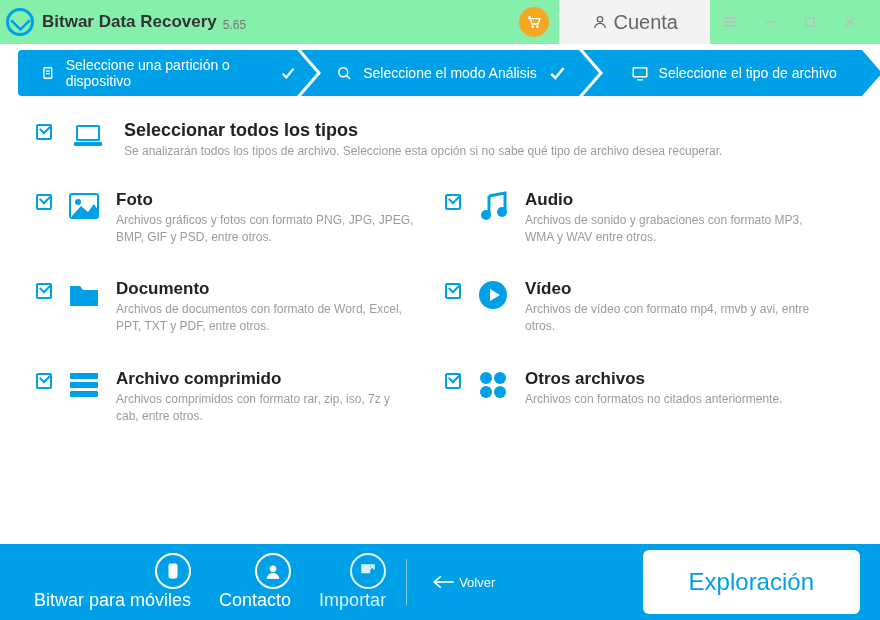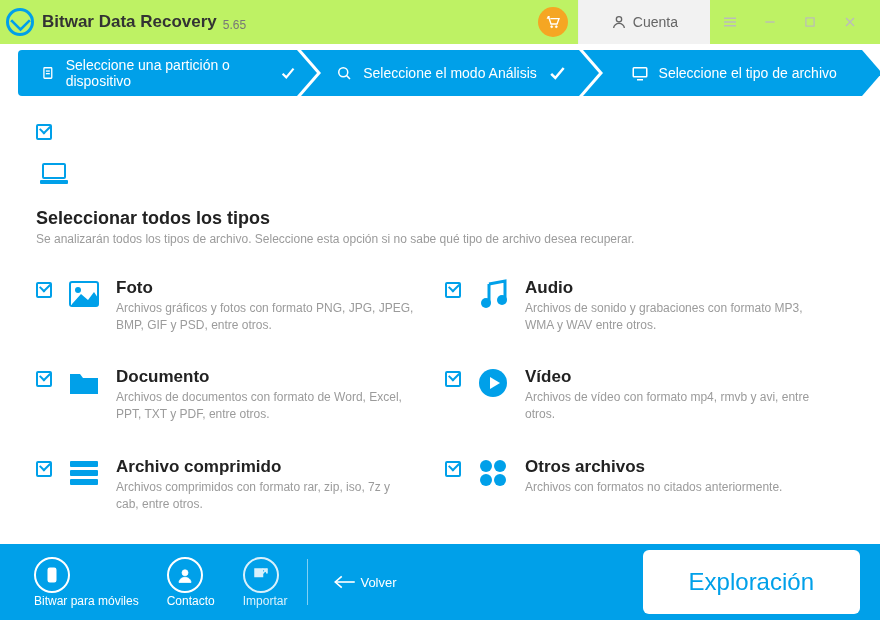--- a/index.html
+++ b/index.html
@@ -5,21 +5,21 @@
   * { box-sizing: border-box; margin: 0; padding: 0; }
   body {
     width: 880px; height: 620px;
     font-family: "Segoe UI", Arial, sans-serif;
     background: #fff; overflow: hidden;
     position: relative;
   }
   
   .titlebar {
     height: 44px; display: flex; align-items: center;
-    padding: 0 10px 0 6px; background: #bef264;
+    padding: 0 10px 0 6px; background: #86efac;
   }
   .logo {
     width: 28px; height: 28px; border-radius: 50%;
     border: 3px solid #00a0e9; position: relative; margin-right: 8px;
     display:flex; align-items:center; justify-content:center;
   }
   .logo::after{
     content:""; width:12px; height:12px; border:3px solid #00a0e9;
     border-top:none; border-right:none; transform: rotate(-45deg) translate(1px,-1px);
     border-radius:1px;
@@ -28,21 +28,21 @@
   .title-ver  { font-size: 12px; color:#777; margin-left:6px; position:relative; top:3px;}
   .title-spacer { flex:1; }
   .cart-btn {
     width:30px; height:30px; border-radius:50%;
     background:#f5a623; display:flex; align-items:center; justify-content:center;
     margin-right:10px;
   }
   .cart-btn svg{ width:16px;height:16px; fill:#fff; stroke:#fff;}
   .account-btn{
     height:44px; padding:0 32px; display:flex; align-items:center;
-    color:#666; font-size:14px; gap:6px;
+    color:#666; font-size:20px; gap:6px;
     border-left:1px solid #eee;
     background:#f2f2f2;
   }
   .win-ctrl { display:flex; align-items:center; gap:0;}
   .win-ctrl div{
     width:40px; height:44px; display:flex; align-items:center; justify-content:center;
     color:#b5b5b5;
   }
   
   .wizard { height:46px; margin:6px 18px 0 18px; display:flex; position:relative;}
@@ -65,21 +65,21 @@
     border-bottom:23px solid transparent;
     border-left:20px solid #fff;
     z-index:1;
   }
   .step:first-child{ border-radius:4px 0 0 4px;}
   .step:first-child::before{display:none;}
   .step .mini-icon{width:18px;height:18px;}
   .step .check{ width:20px;height:20px;}
   
   .content { padding: 24px 36px 0 36px; }
-  .row-all { display:flex; align-items:flex-start; gap:18px; margin-bottom:30px;flex-direction:column;}
+  .row-all { display:flex; align-items:flex-start; gap:18px; margin-bottom:30px;}
   .chk {
     width:16px;height:16px; border:2px solid #00a0e9; border-radius:2px;
     position:relative; flex-shrink:0; margin-top:4px;
   }
   .chk::after{
     content:""; position:absolute; left:2px; top:-1px; width:8px; height:5px;
     border:2px solid #00a0e9; border-top:none; border-right:none;
     transform: rotate(-45deg);
   }
   .type-icon{ width:36px; flex-shrink:0; color:#00a0e9; display:flex; justify-content:center;}
@@ -89,22 +89,22 @@
   .grid{ display:grid; grid-template-columns:1fr 1fr; column-gap:10px; row-gap:34px;}
   .cell{ display:flex; gap:14px;}
   .cell .text{ max-width:300px;}
   .cell .item-title{font-size:17px;}
   
   .footer{
     position:absolute; bottom:0; left:0; right:0; height:76px;
     background:#00a0e9; display:flex; align-items:center; padding:0 20px;
     color:#fff;
   }
-  .foot-btn{ display:flex; flex-direction:column; align-items:flex-start; gap:1px;
-    font-size:12px; padding:0 14px;}
+  .foot-btn{ display:flex; flex-direction:column; align-items:flex-end; gap:1px;
+    font-size:18px; padding:0 14px;}
   .foot-btn .circ{
     width:36px;height:36px;border:2px solid #fff;border-radius:50%;
     display:flex;align-items:center;justify-content:center;
   }
   .foot-btn svg{width:18px;height:18px;fill:#fff;stroke:#fff;}
   .foot-divider{ width:1px; height:46px; background:rgba(255,255,255,.5); margin:0 14px 0 6px;}
   .back-btn{ display:flex; align-items:center; gap:2px; font-size:13px; padding:0 10px;}
   .back-btn svg{width:26px;height:20px;stroke:#fff;fill:none;stroke-width:2;}
   .footer-spacer{flex:1;}
   .scan-btn{

